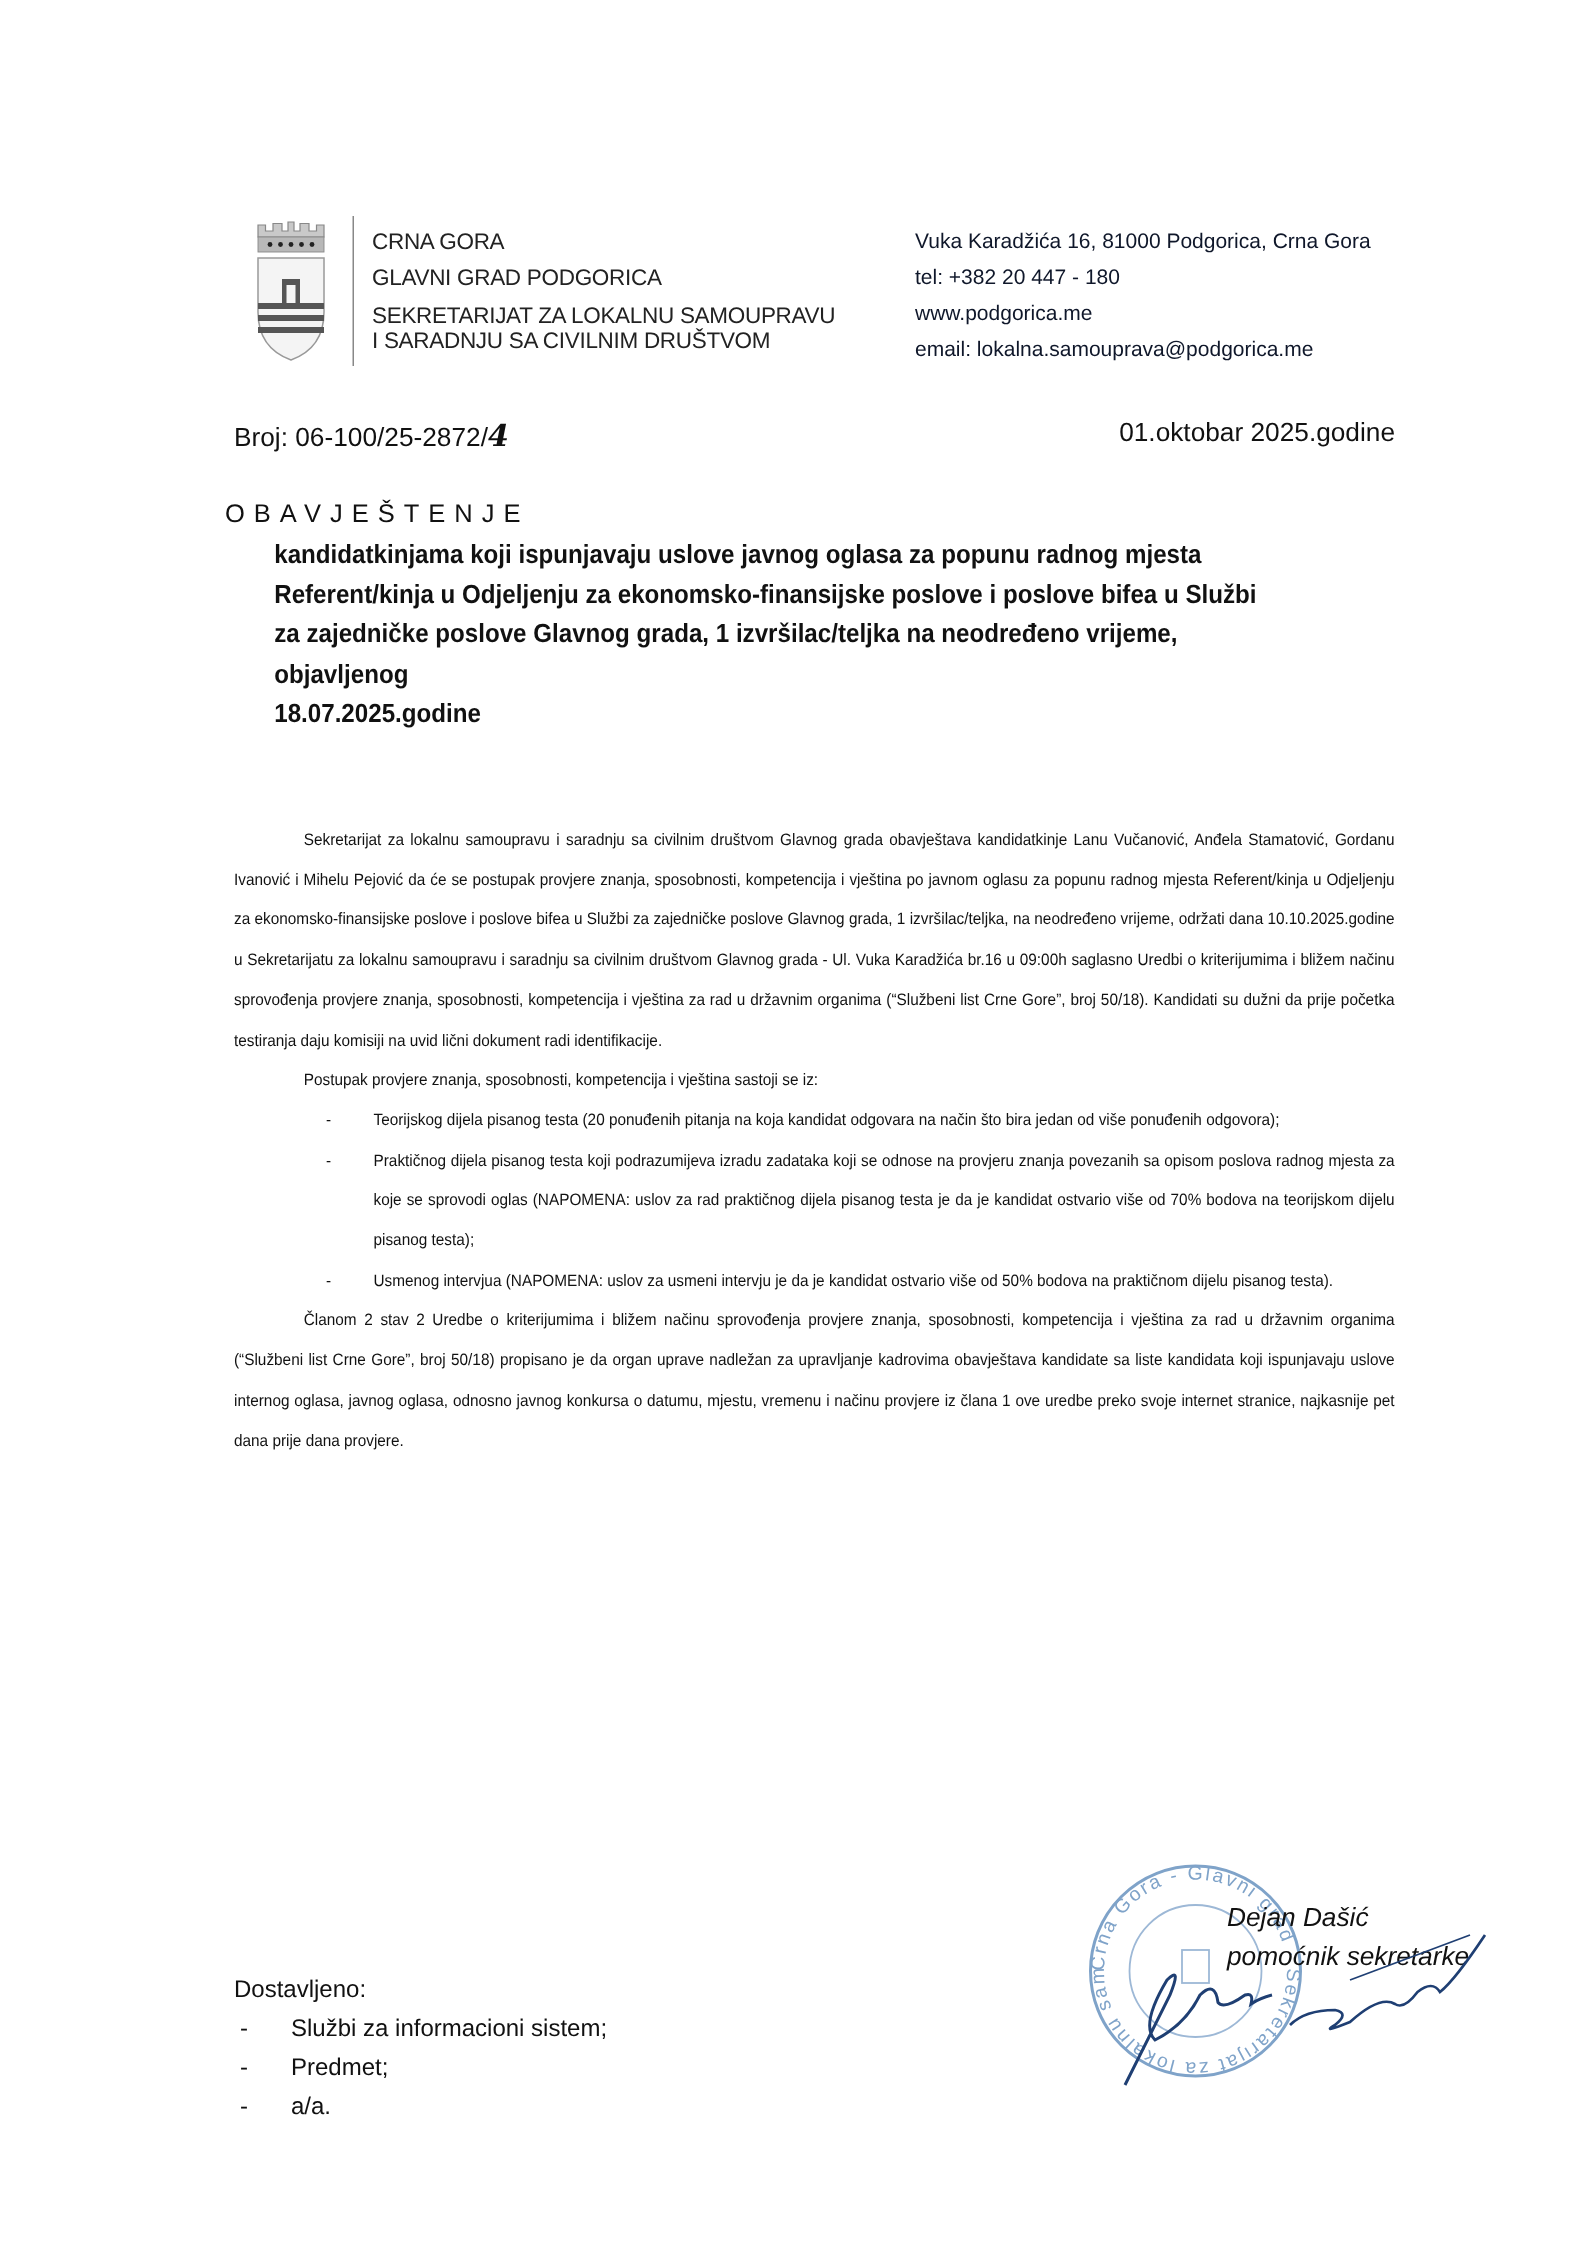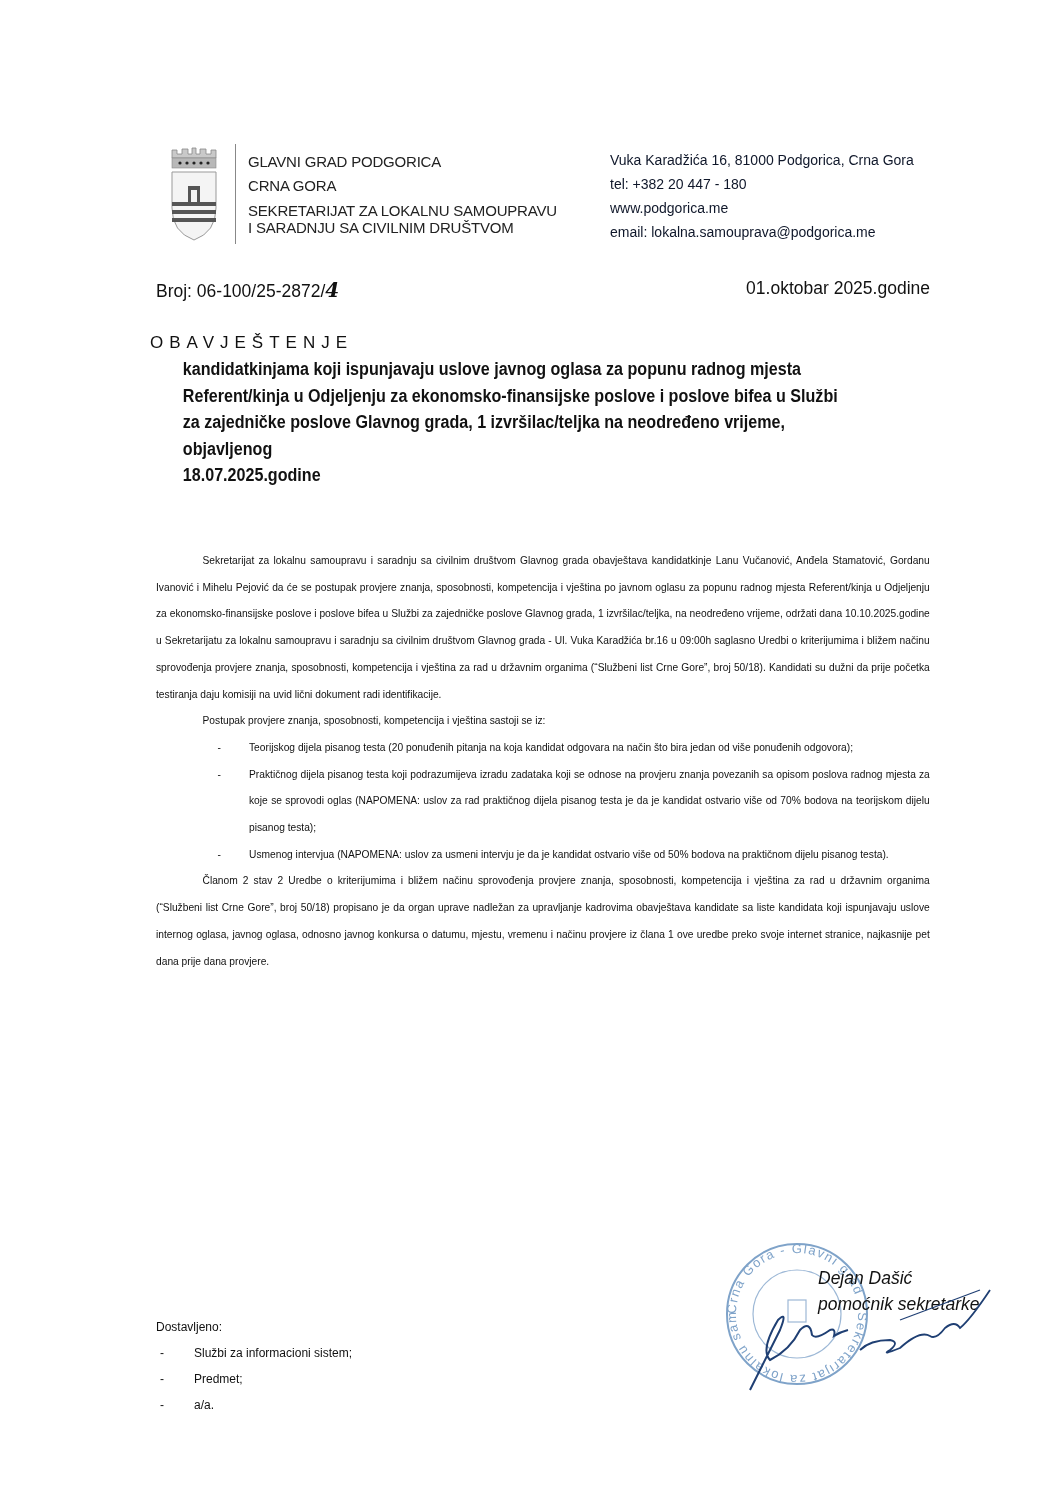--- a/index.html
+++ b/index.html
@@ -33,21 +33,21 @@
   .list li { position: relative; padding-left: 70px; }
   .list li .dash { position: absolute; left: 66px; top: 0; }
   .list li .txt { display: block; margin-left: 30px; }
 
   
   .stamp { position: absolute; left: 722px; top: 1240px; width: 150px; height: 148px; }
   .signature-name { position: absolute; left: 818px; top: 1265px; font-family: "Liberation Sans", sans-serif; font-size: 17.5px; line-height: 26px; font-style: italic; }
   .sig-scribble { position: absolute; left: 740px; top: 1280px; width: 260px; height: 120px; }
 
   
-  .dist { position: absolute; left: 156px; top: 1314px; font-family: "Liberation Sans", sans-serif; font-size: 12px; line-height: 26px; }
+  .dist { position: absolute; left: 156px; top: 1314px; font-family: "Liberation Sans", sans-serif; font-size: 16px; line-height: 26px; }
   .dist ul { list-style: none; margin: 0; padding: 0; }
   .dist li { position: relative; padding-left: 38px; }
   .dist li .dash { position: absolute; left: 4px; }
 </style>
 </head>
 <body>
 
 <div class="page">
 
   <svg class="crest" viewBox="0 0 52 96">
@@ -61,22 +61,22 @@
     <path d="M4 26 L48 26 L48 62 Q48 86 26 94 Q4 86 4 62 Z" fill="#f4f4f4" stroke="#999" stroke-width="1"></path>
     <path d="M4 56 L20 56 L20 40 L32 40 L32 56 L48 56 L48 60 L4 60 Z" fill="#555"></path>
     <rect x="23" y="44" width="6" height="12" fill="#f4f4f4"></rect>
     <rect x="4" y="64" width="44" height="4" fill="#555"></rect>
     <rect x="4" y="72" width="44" height="4" fill="#555"></rect>
   </svg>
 
   <div class="header-divider"></div>
 
   <div class="org-block">
+    <div>CRNA GORA</div>
     <div>GLAVNI GRAD PODGORICA</div>
-    <div>CRNA GORA</div>
     <div class="tight" style="margin-top:4px">SEKRETARIJAT ZA LOKALNU SAMOUPRAVU</div>
     <div class="tight">I SARADNJU SA CIVILNIM DRUŠTVOM</div>
   </div>
 
   <div class="contact-block">
     <div>Vuka Karadžića 16, 81000 Podgorica, Crna Gora</div>
     <div>tel: +382 20 447 - 180</div>
     <div>www.podgorica.me</div>
     <div>email: lokalna.samouprava@podgorica.me</div>
   </div>

